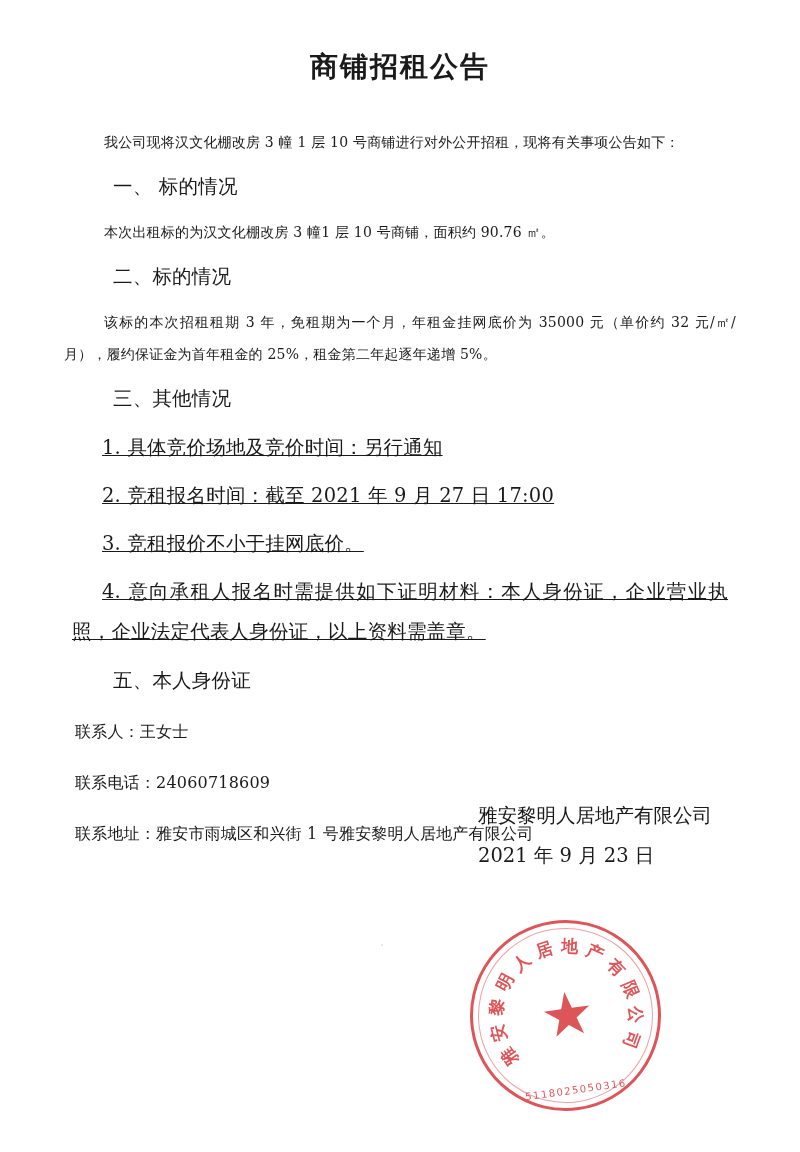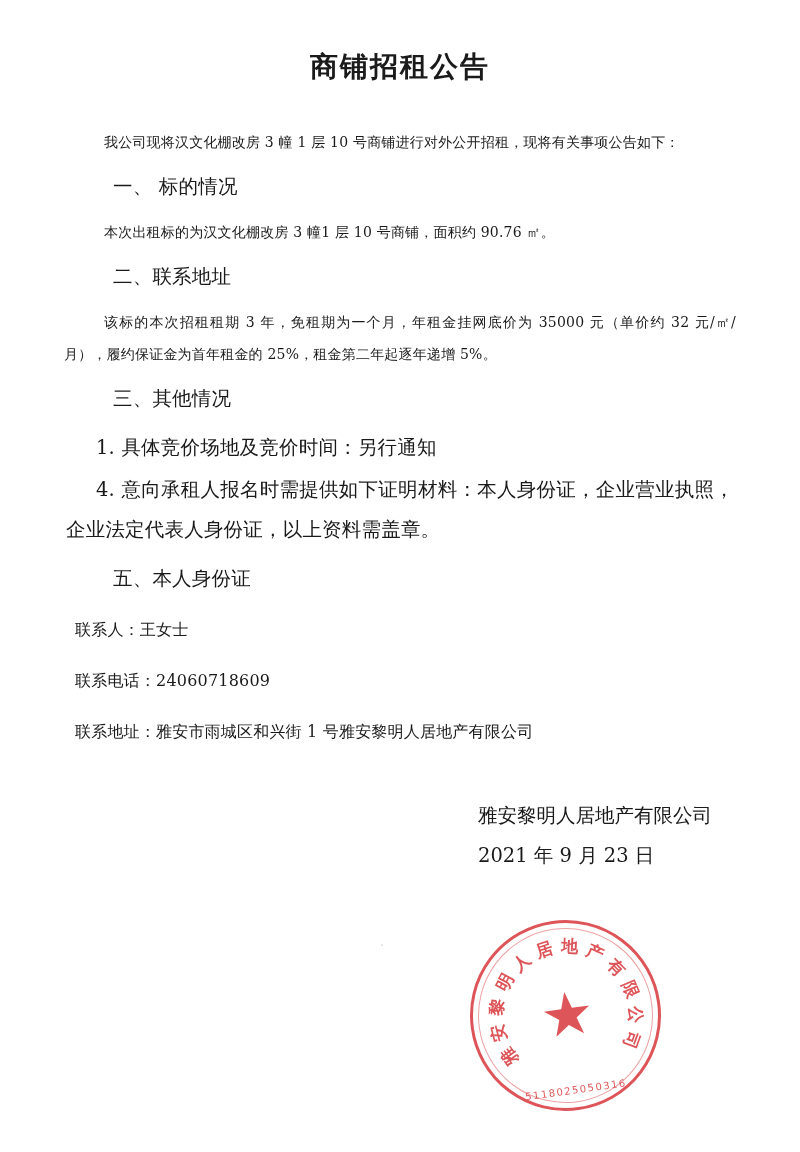--- a/index.html
+++ b/index.html
@@ -43,24 +43,25 @@
   .section-head {
     font-size: 19.5px;
     line-height: 40px;
     margin: 9px;
     text-indent: 40px;
     letter-spacing: 0.2px;
   }
   .list-item {
     font-size: 19.5px;
     line-height: 40px;
-    margin: 2px;
+    margin: 8px;
     text-indent: 30px;
     letter-spacing: 0.2px;
     text-align: justify;
+    text-decoration: underline;
   }
   .contact-line {
     font-size: 16px;
     line-height: 40px;
     margin: 11px;
     letter-spacing: 0.2px;
     text-align: justify;
   }
   .signature-block {
     position: absolute;
@@ -140,25 +141,27 @@
 
 <div class="page">
 
   <h1 class="doc-title">商铺招租公告</h1>
 
   <p class="para indent2">我公司现将汉文化棚改房 3 幢 1 层 10 号商铺进行对外公开招租，现将有关事项公告如下：</p>
 
   <p class="section-head">一、 标的情况</p>
   <p class="para indent2">本次出租标的为汉文化棚改房 3 幢1 层 10 号商铺，面积约 90.76 ㎡。</p>
 
-  <p class="section-head">二、联系地址</p>
+  <p class="section-head">二、标的情况</p>
   <p class="para indent2">该标的本次招租租期 3 年，免租期为一个月，年租金挂网底价为 35000 元（单价约 32 元/㎡/月），履约保证金为首年租金的 25%，租金第二年起逐年递增 5%。</p>
 
   <p class="section-head">三、其他情况</p>
   <p class="list-item">1. 具体竞价场地及竞价时间：另行通知</p>
+  <p class="list-item">2. 竞租报名时间：截至 2021 年 9 月 27 日 17:00</p>
+  <p class="list-item">3. 竞租报价不小于挂网底价。</p>
   <p class="list-item">4. 意向承租人报名时需提供如下证明材料：本人身份证，企业营业执照，企业法定代表人身份证，以上资料需盖章。</p>
 
   <p class="section-head">五、本人身份证</p>
   <p class="contact-line">联系人：王女士</p>
   <p class="contact-line">联系电话：24060718609</p>
   <p class="contact-line">联系地址：雅安市雨城区和兴街 1 号雅安黎明人居地产有限公司</p>
 
   <span class="faint-mark" style="left:380px; top:938px;">·</span>
 
   <div class="signature-block">

